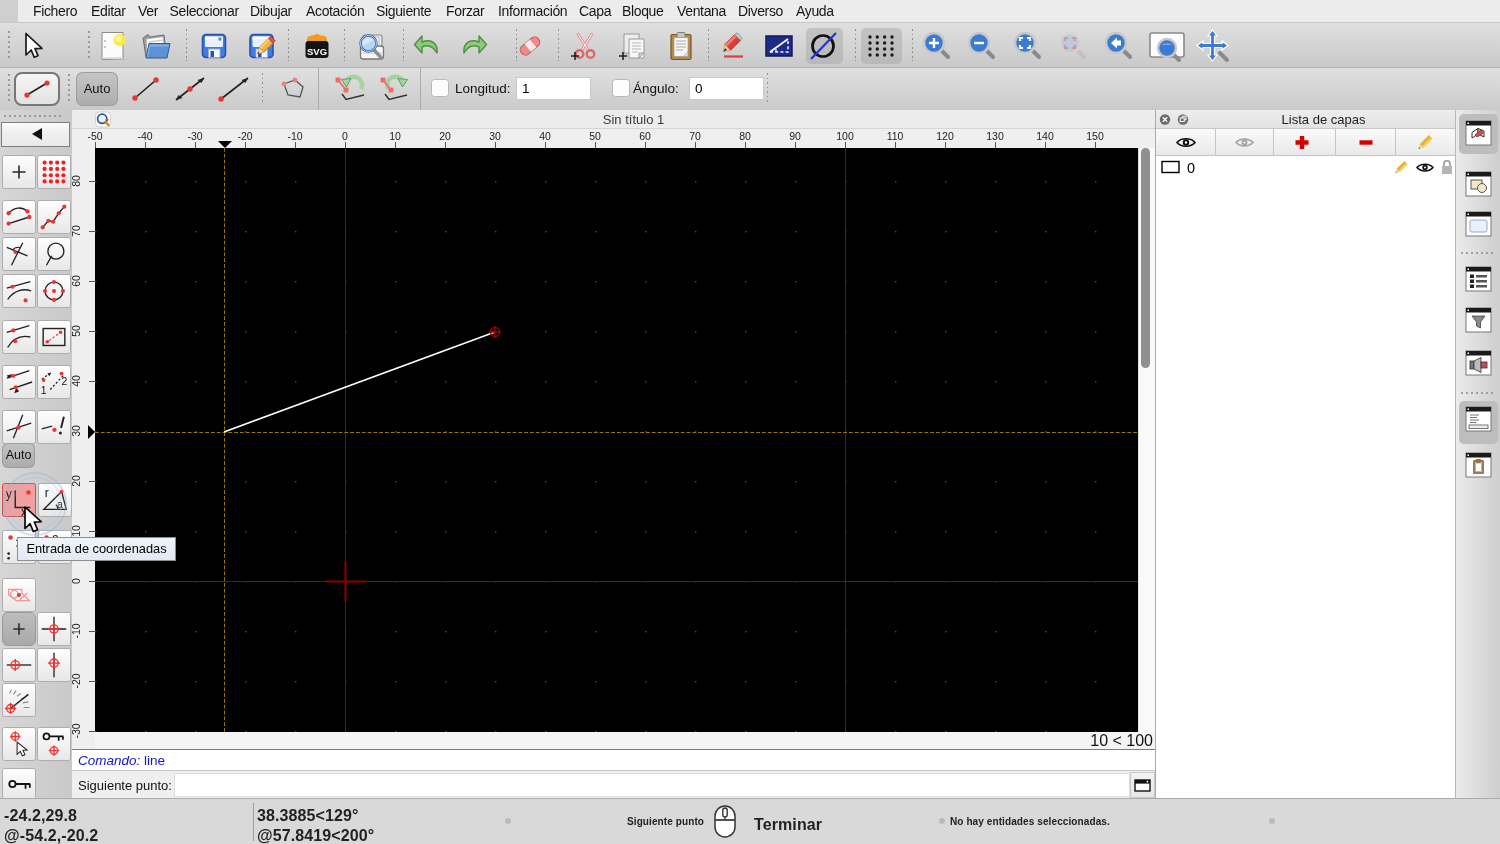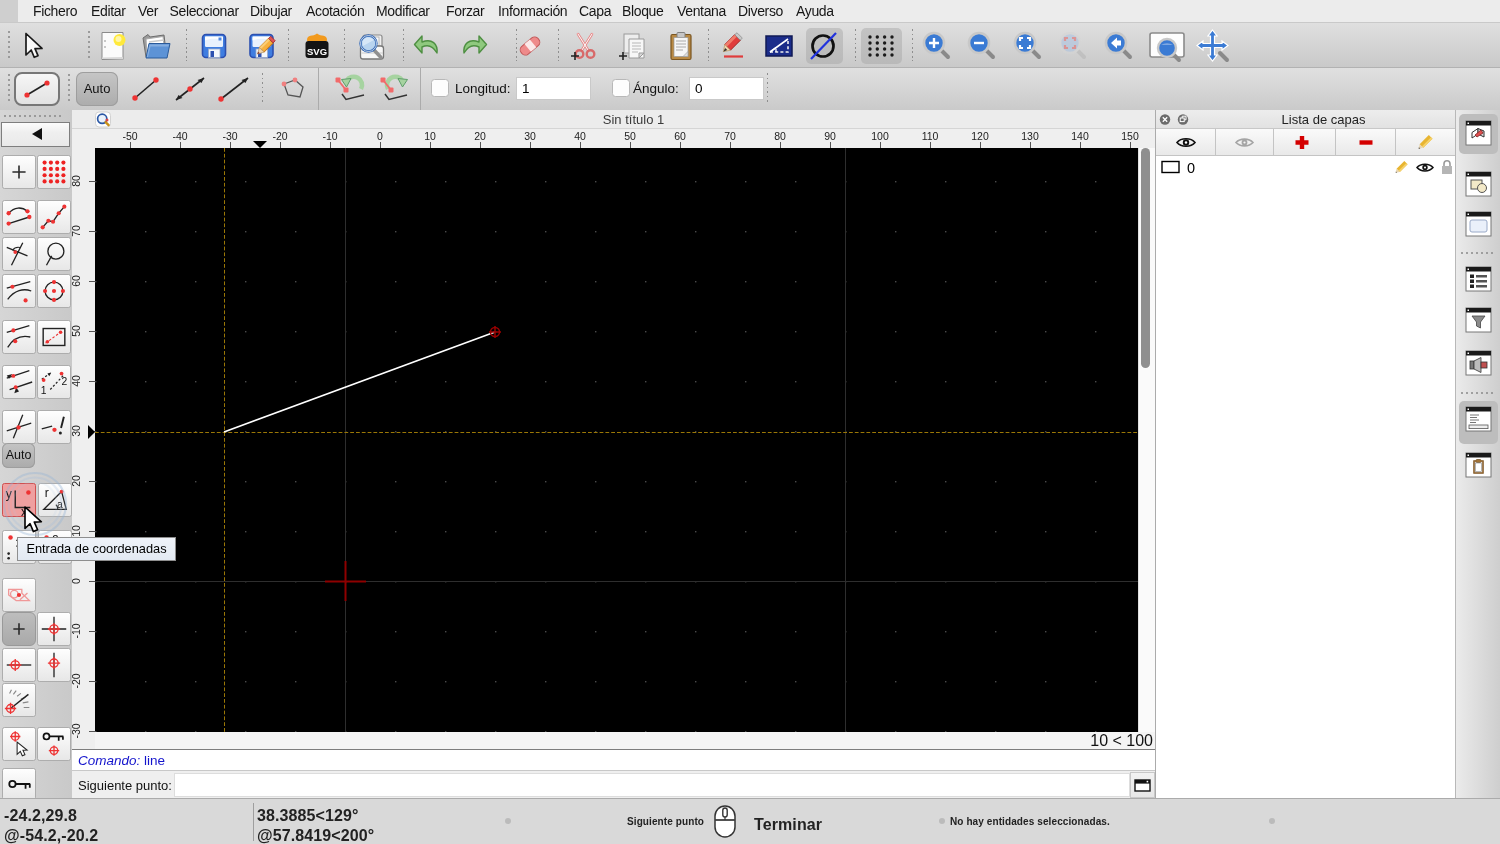--- a/index.html
+++ b/index.html
@@ -28,21 +28,21 @@
 #leftpal { position:absolute; left:0; top:110px; width:72px; height:688px;
   background:linear-gradient(to right,#D6D6D6,#C9C9C9); }
 .pbtn { position:absolute; width:34px; height:34px; border:1px solid #ADADAD; border-radius:2.5px;
   background:linear-gradient(#FEFEFE,#E7E7E7); }
 .pbtn svg { width:100%; height:100%; display:block; }
 
 #mdiwin { position:absolute; left:72px; top:110px; width:1083px; height:688px; background:#EFEFEF; }
 #wtitle { position:absolute; left:0; top:0; width:1083px; height:19px; background:#ECECEC;
   border-bottom:1px solid #D5D5D5; }
 #wtitle .t { position:absolute; left:40px; right:0; top:2px; text-align:center; font-size:13px; color:#3a3a3a; }
-#rulertop { position:absolute; left:0; top:19px; width:1083px; height:19px; background:#EFEFEF; overflow:hidden;margin-left:35px; }
+#rulertop { position:absolute; left:0; top:19px; width:1083px; height:19px; background:#EFEFEF; overflow:hidden; }
 #rulerleft { position:absolute; left:0; top:38px; width:23px; height:601px; background:#EFEFEF; overflow:hidden; }
 #canvas { position:absolute; left:23px; top:38px; width:1043px; height:584px; background:#000; }
 #vscroll { position:absolute; left:1066px; top:38px; width:17px; height:584px; background:#FAFAFA;
   border-left:1px solid #E0E0E0; }
 #vthumb { position:absolute; left:2px; top:0px; width:9px; height:220px; background:#8F8F8F; border-radius:5px; }
 #hstrip { position:absolute; left:23px; top:622px; width:1060px; height:17px; background:#F4F4F4;
   font-size:16px; color:#111; text-align:right; padding-right:2px; line-height:17px; }
 #cmdrow { position:absolute; left:0; top:639px; width:1083px; height:21px; background:#FFF;
   border-top:1px solid #7d7d7d; font-size:13.5px; line-height:21px; }
 #promptrow { position:absolute; left:0; top:660px; width:1083px; height:36px; background:#EFEFEF;
@@ -84,21 +84,21 @@
 </head>
 <body>
 
 <div id="menubar">
   <span style="left:15px">Fichero</span>
   <span style="left:73px">Editar</span>
   <span style="left:120px">Ver</span>
   <span style="left:151.5px">Seleccionar</span>
   <span style="left:232px">Dibujar</span>
   <span style="left:288px">Acotación</span>
-  <span style="left:358px">Modificar</span>
+  <span style="left:358px">Siguiente</span>
   <span style="left:428px">Forzar</span>
   <span style="left:480px">Información</span>
   <span style="left:561px">Capa</span>
   <span style="left:604px">Bloque</span>
   <span style="left:659px">Ventana</span>
   <span style="left:720px">Diverso</span>
   <span style="left:778px">Ayuda</span>
 </div>
 
 <div id="tb1">

